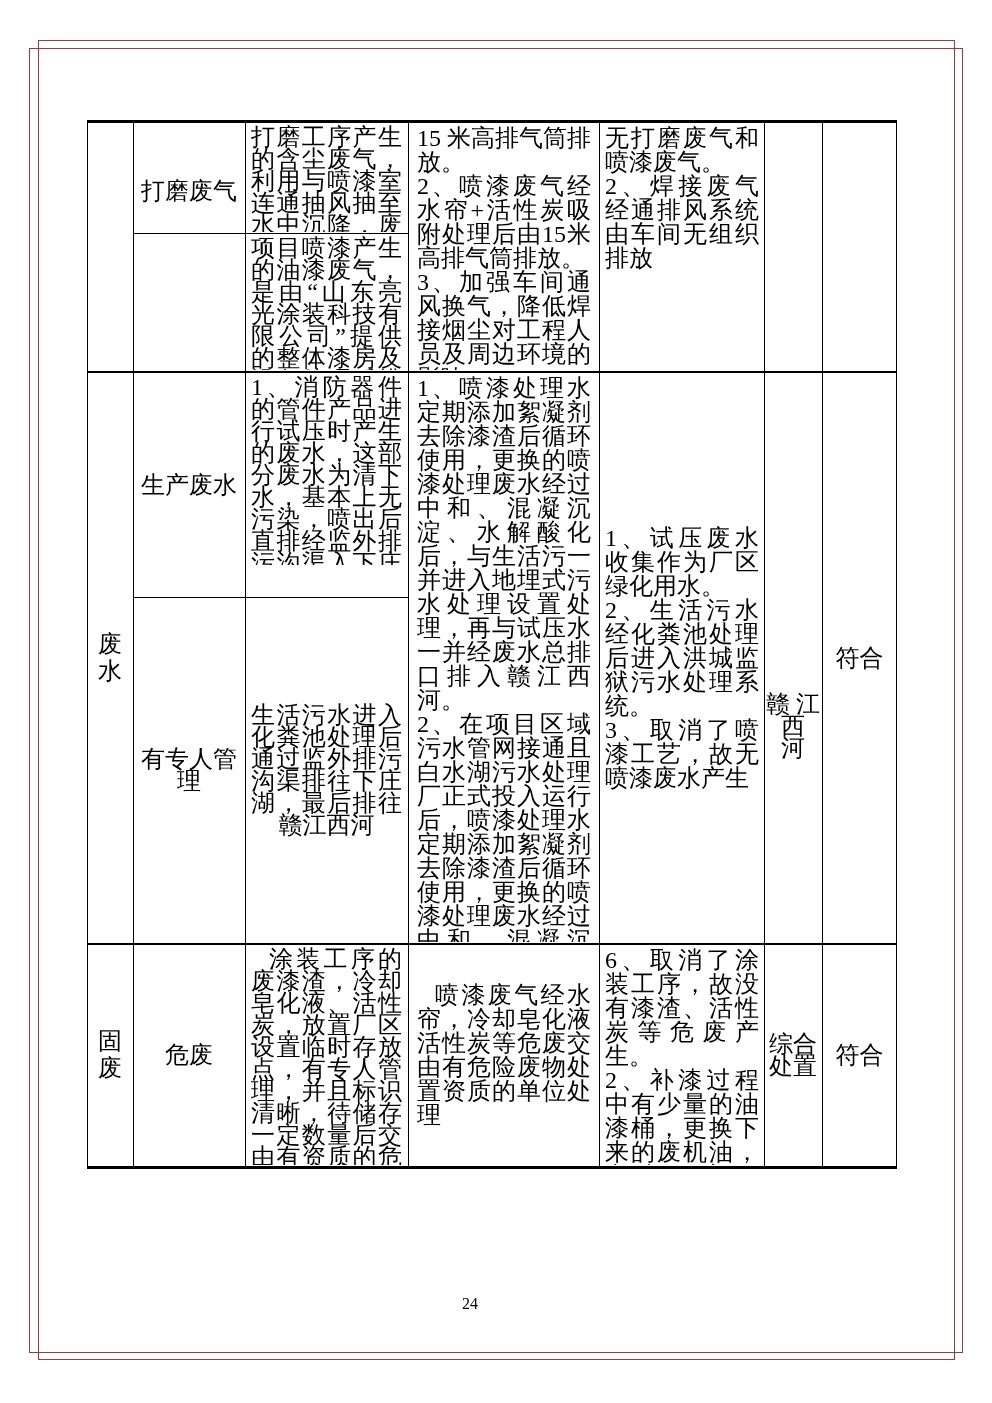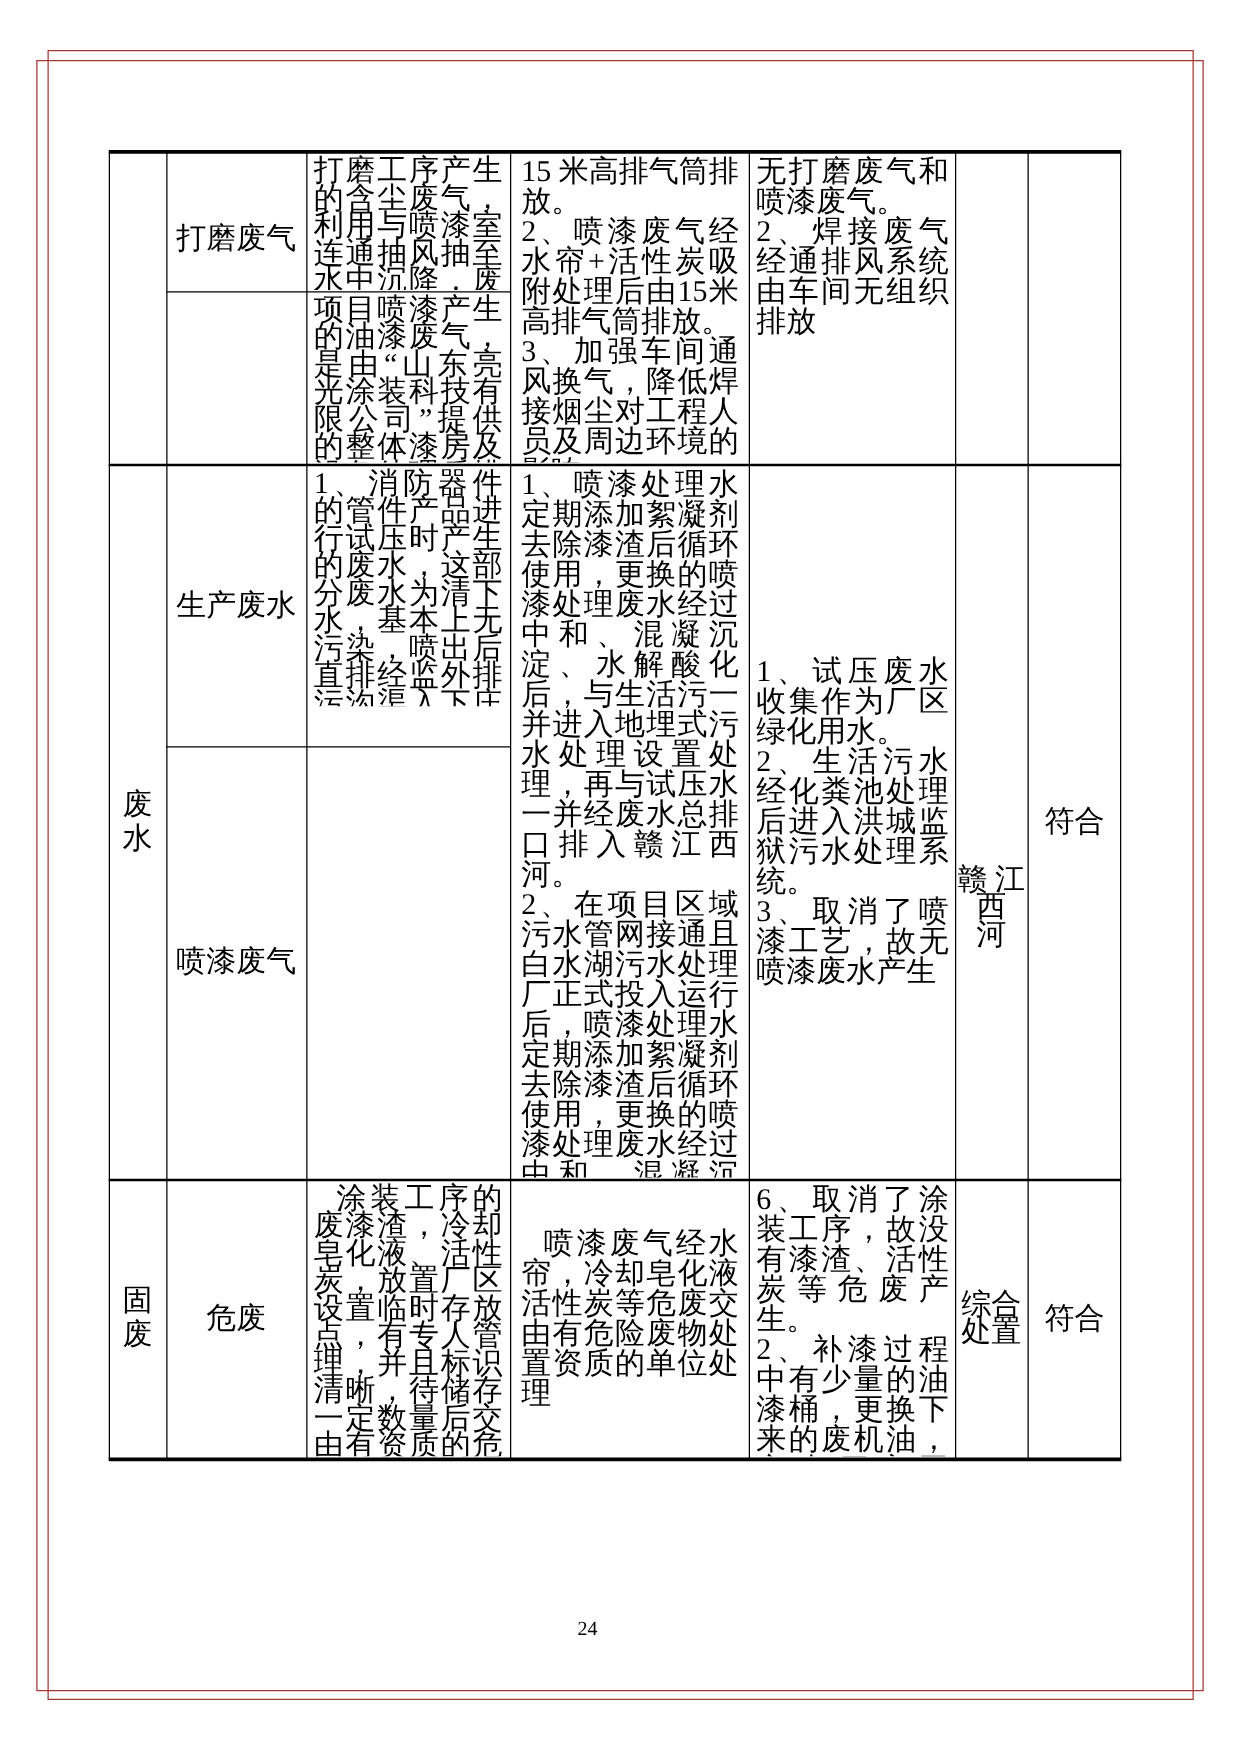--- a/index.html
+++ b/index.html
@@ -78,21 +78,22 @@
   <div class="cell col-dest center-both" style="top:123px; height:247px;"></div>
   <div class="cell col-conc center-both" style="top:123px; height:247px;"></div>
 
   <div class="cell col-cat center-both" style="top:373px; height:569px; line-height:27px;">废
 水</div>
 
   <div class="cell col-src label center-both" style="top:373px; height:223px;">生产废水</div>
   <div class="cell col-desc" style="top:373px; height:192px;">1、消防器件的管件产品进行试压时产生的废水，这部分废水为清下水，基本上无污染，喷出后直排经监外排污沟渠入下庄湖和赣江西河。
 2、油漆工序漆雾吸收水循环使用</div>
 
-  <div class="cell col-src label center-both" style="top:598px; height:344px;">喷漆废气</div>
+  <div class="cell col-src label center-both" style="top:598px; height:344px;">有专人管理</div>
+  <div class="cell col-desc vcenter last-center" style="top:598px; height:344px;">生活污水进入化粪池处理后通过监外排污沟渠排往下庄湖，最后排往赣江西河</div>
 
   <div class="cell col-meas" style="top:373px; height:569px;">1、喷漆处理水定期添加絮凝剂去除漆渣后循环使用，更换的喷漆处理废水经过中和、混凝沉淀、水解酸化后，与生活污一并进入地埋式污水处理设置处理，再与试压水一并经废水总排口排入赣江西河。
 2、在项目区域污水管网接通且白水湖污水处理厂正式投入运行后，喷漆处理水定期添加絮凝剂去除漆渣后循环使用，更换的喷漆处理废水经过中和、混凝沉淀、水解酸化后，与经化粪池预处理后的生活污水及试压废水，由市政污水管网进入白水湖污水处理厂处理</div>
   <div class="cell col-act vcenter" style="top:373px; height:569px;">1、试压废水收集作为厂区绿化用水。
 2、生活污水经化粪池处理后进入洪城监狱污水处理系统。
 3、取消了喷漆工艺，故无喷漆废水产生</div>
   <div class="cell col-dest center-both" style="top:373px; height:706px;">赣 江
 西
 河</div>
   <div class="cell col-conc center-both" style="top:373px; height:569px;">符合</div>

